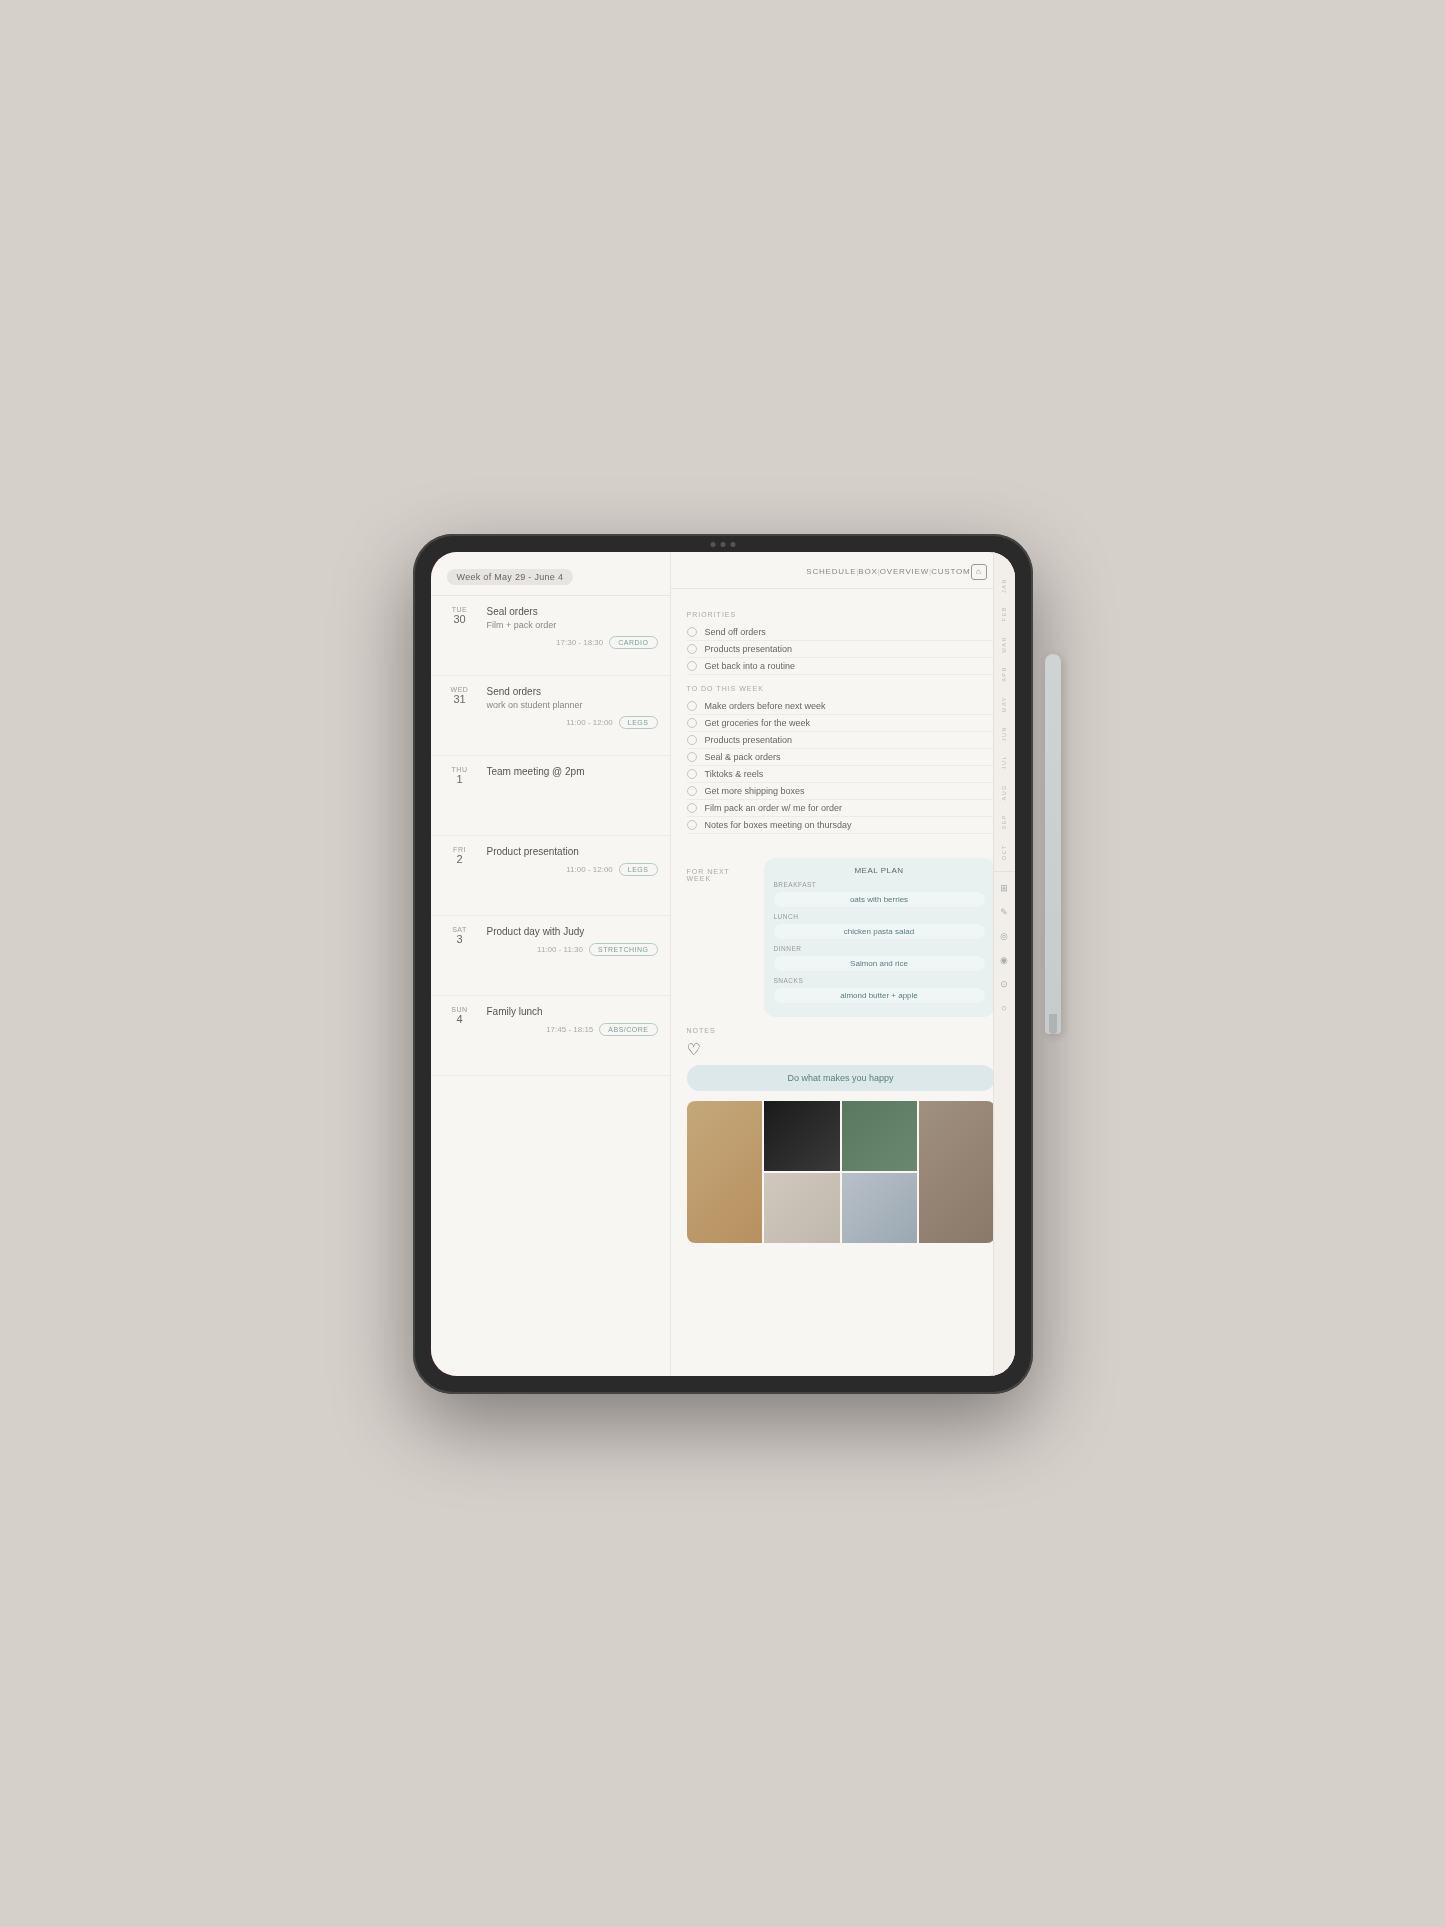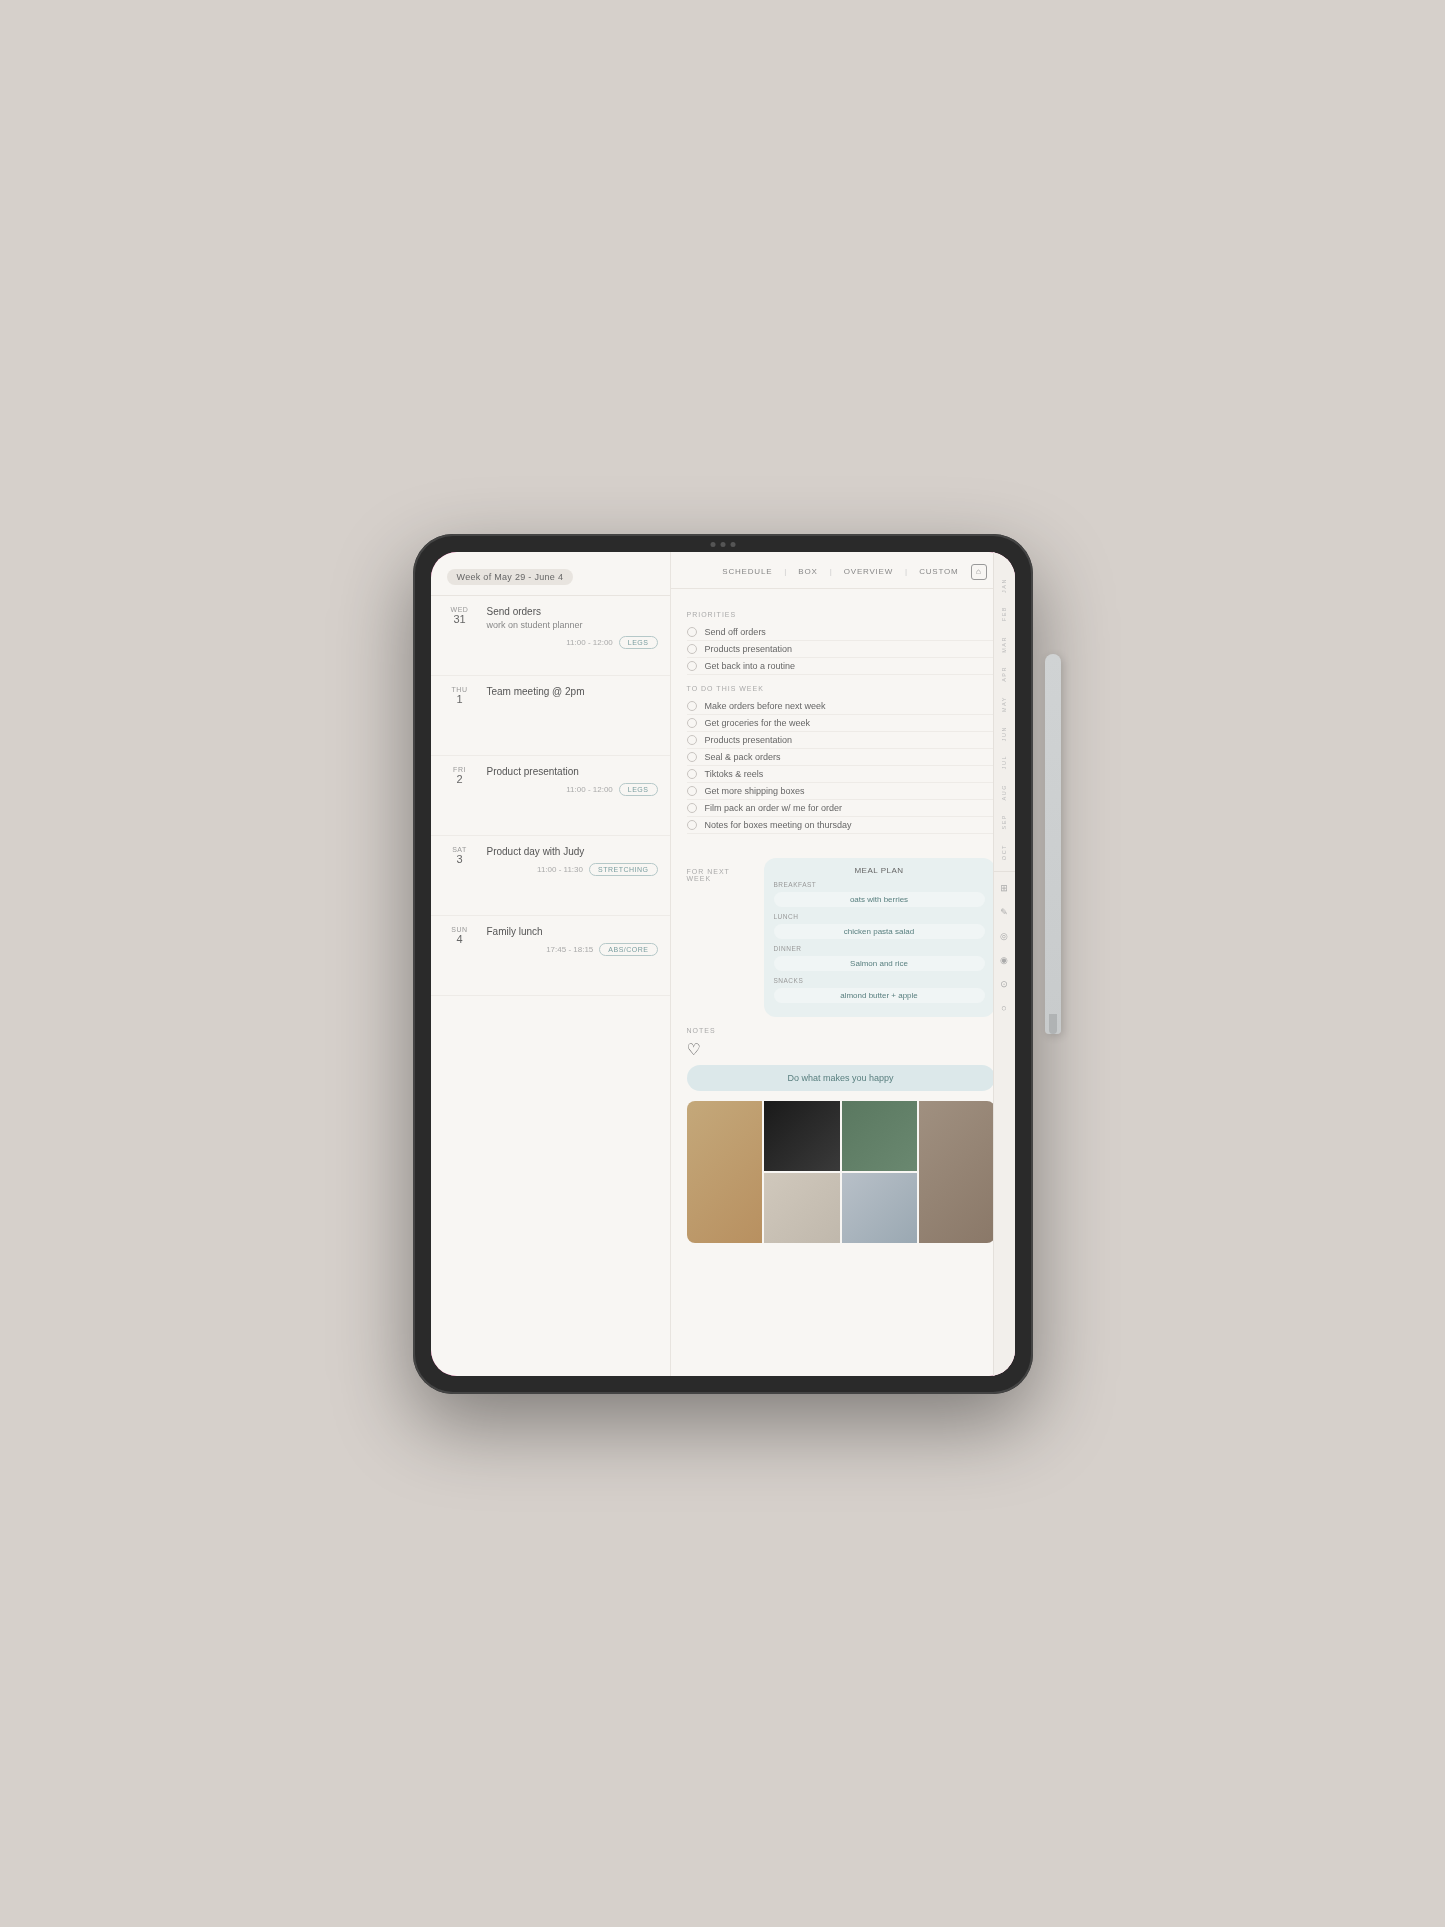--- a/index.html
+++ b/index.html
@@ -186,21 +186,20 @@
       position: relative;
     }
 
     
     .top-nav {
       display: flex;
       align-items: center;
       justify-content: flex-end;
       padding: 12px 28px 8px 16px;
       border-bottom: 1px solid #e8e4df;
-      gap: 12px;
     }
 
     .nav-item {
       font-size: 8px;
       color: #888;
       letter-spacing: 0.8px;
       text-transform: uppercase;
       cursor: pointer;
     }
 
@@ -419,20 +418,35 @@
     </div>
 
     <div class="tablet-screen">
 
       <div class="left-panel">
         <div class="week-header">
           <span class="week-badge">Week of May 29 - June 4</span>
         </div>
 
         <div id="day-rows-container">
+            <div class="day-row">
+    <div class="day-label">
+      <span class="day-name">TUE</span>
+      <span class="day-num">30</span>
+    </div>
+    <div class="day-content">
+      <div class="day-title">Seal orders</div>
+      <div class="day-subtitle">Film + pack order</div>
+
+      <div class="time-row">
+        <span class="time-text">17:30 - 18:30</span>
+        <span class="workout-badge">CARDIO</span>
+      </div>
+    </div>
+  </div>
             <div class="day-row">
     <div class="day-label">
       <span class="day-name">WED</span>
       <span class="day-num">31</span>
     </div>
     <div class="day-content">
       <div class="day-title">Send orders</div>
       <div class="day-subtitle">work on student planner</div>
 
       <div class="time-row">

